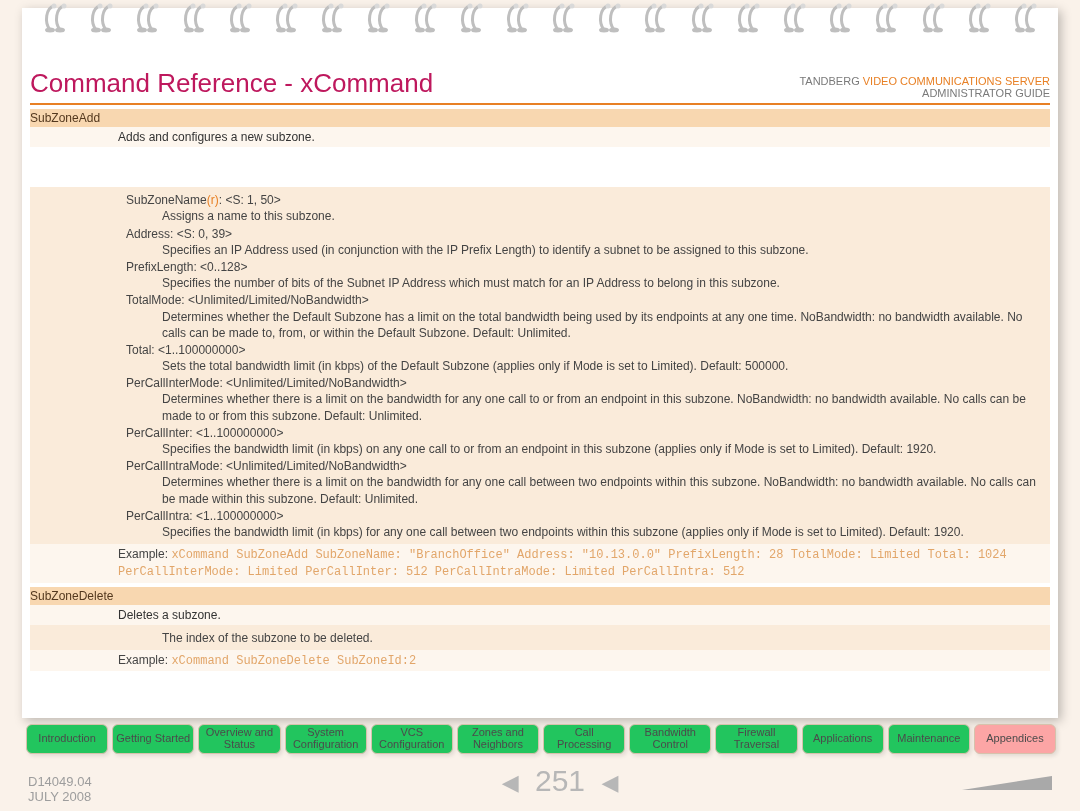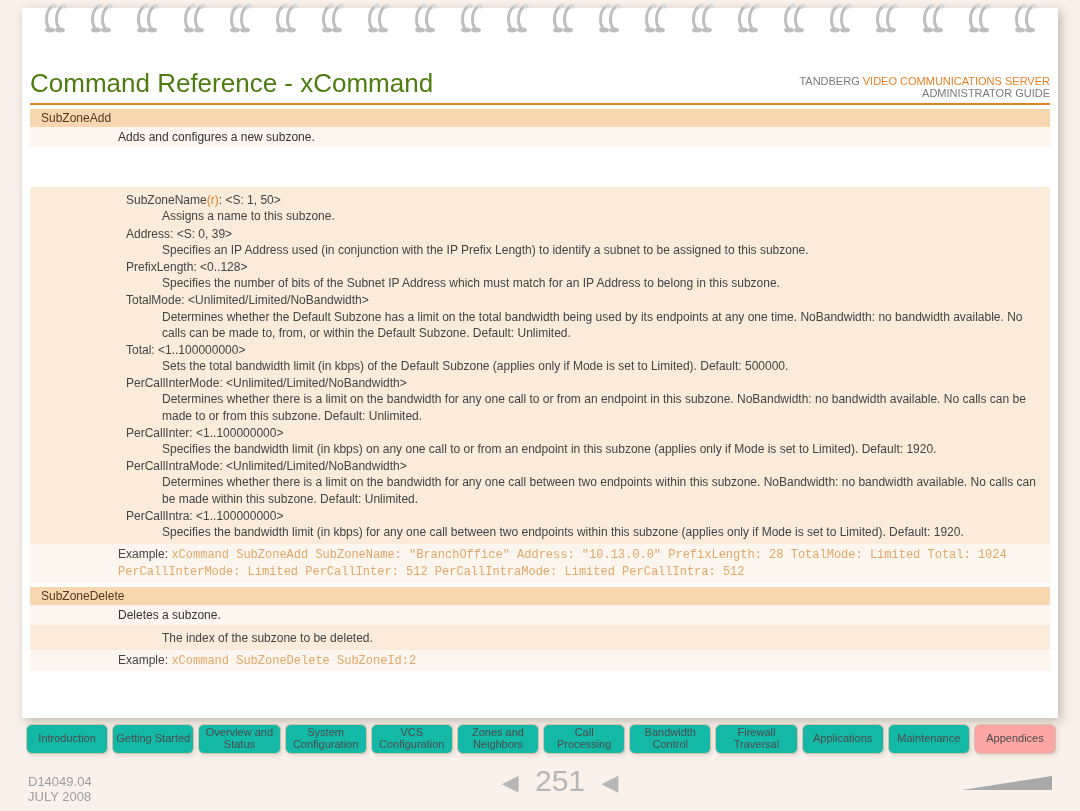--- a/index.html
+++ b/index.html
@@ -34,31 +34,31 @@
   .content {
     position: absolute;
     left: 8px; right: 8px; top: 60px; bottom: 6px;
     overflow: hidden;
   }
   .hdr {
     display: flex; justify-content: space-between; align-items: flex-end;
     border-bottom: 2px solid #e88025;
     padding-bottom: 4px;
   }
-  .title { color: #4d7c0f; font-size: 26px; font-weight: normal; }
+  .title { color: #be185d; font-size: 26px; font-weight: normal; }
   .hdr-right { text-align: right; font-size: 11px; }
   .brand1 { color: #7a7a7a; }
   .brand2 { color: #e88025; }
   .brand3 { color: #7a7a7a; display: block; }
   .cmd-block { margin-top: 4px; }
   .cmd-head {
     background: #f8d7b0;
     color: #53381e;
     font-size: 12px;
-    padding: 2px 11px;
+    padding: 2px 0;
   }
   .band {
     padding: 2px 8px 2px 88px;
     font-size: 12px;
     line-height: 1.35;
   }
   .band.light { background: #fdf6ee; }
   .band.dark  { background: #faebda; }
   .plist { padding-left: 88px; }
   .param { margin-top: 1px; }
@@ -69,21 +69,21 @@
   .example-lbl { color: #444; }
   
   .tabs {
     position: absolute;
     left: 26px; top: 724px;
     width: 1030px;
     display: flex; gap: 4px;
   }
   .tab {
     flex: 1;
-    background: #14b8a6;
+    background: #22c55e;
     border: 1px solid #d6c2ac;
     border-radius: 6px;
     height: 30px;
     display: flex; flex-direction: column; align-items: center; justify-content: center;
     font-size: 11px; color: #4b4b4b;
     line-height: 1.05;
     cursor: pointer;
     box-shadow: 2px 2px 4px rgba(0,0,0,0.1);
     text-align: center;
   }

